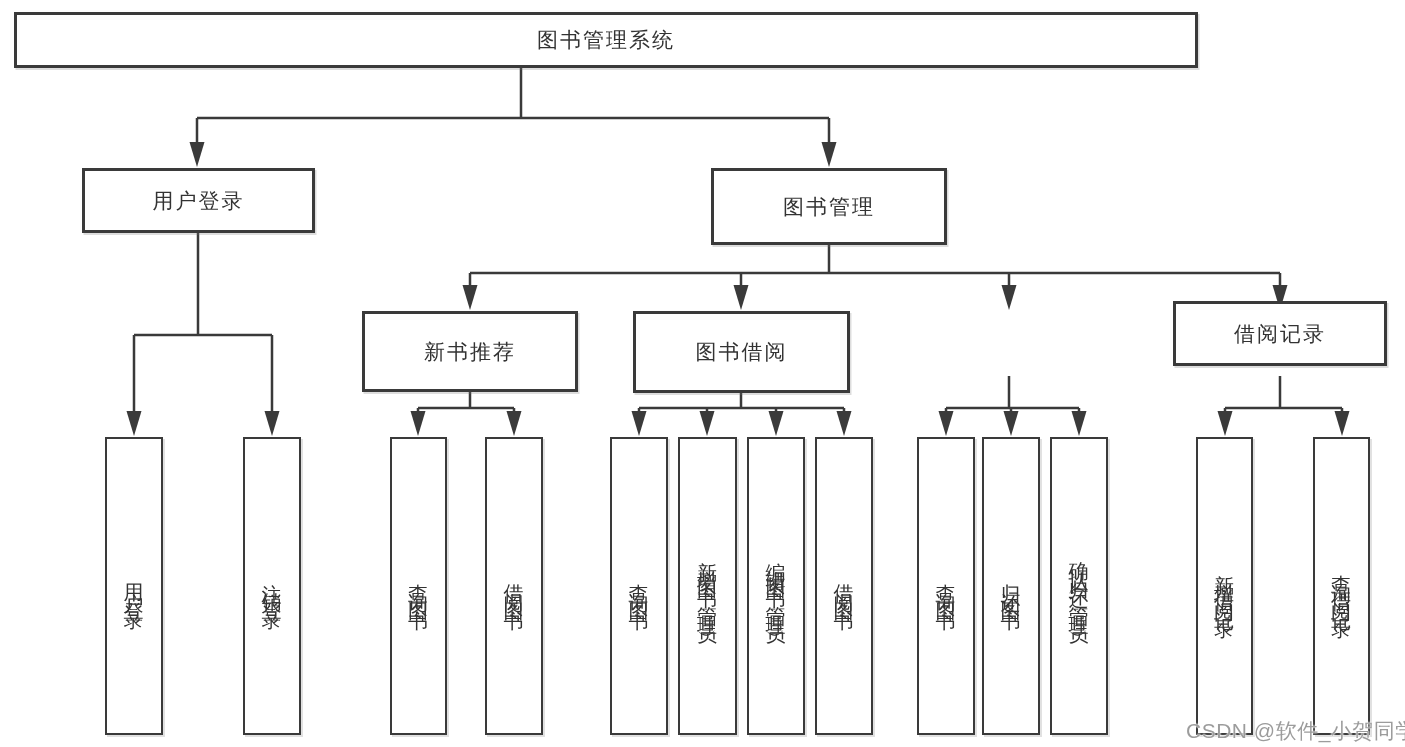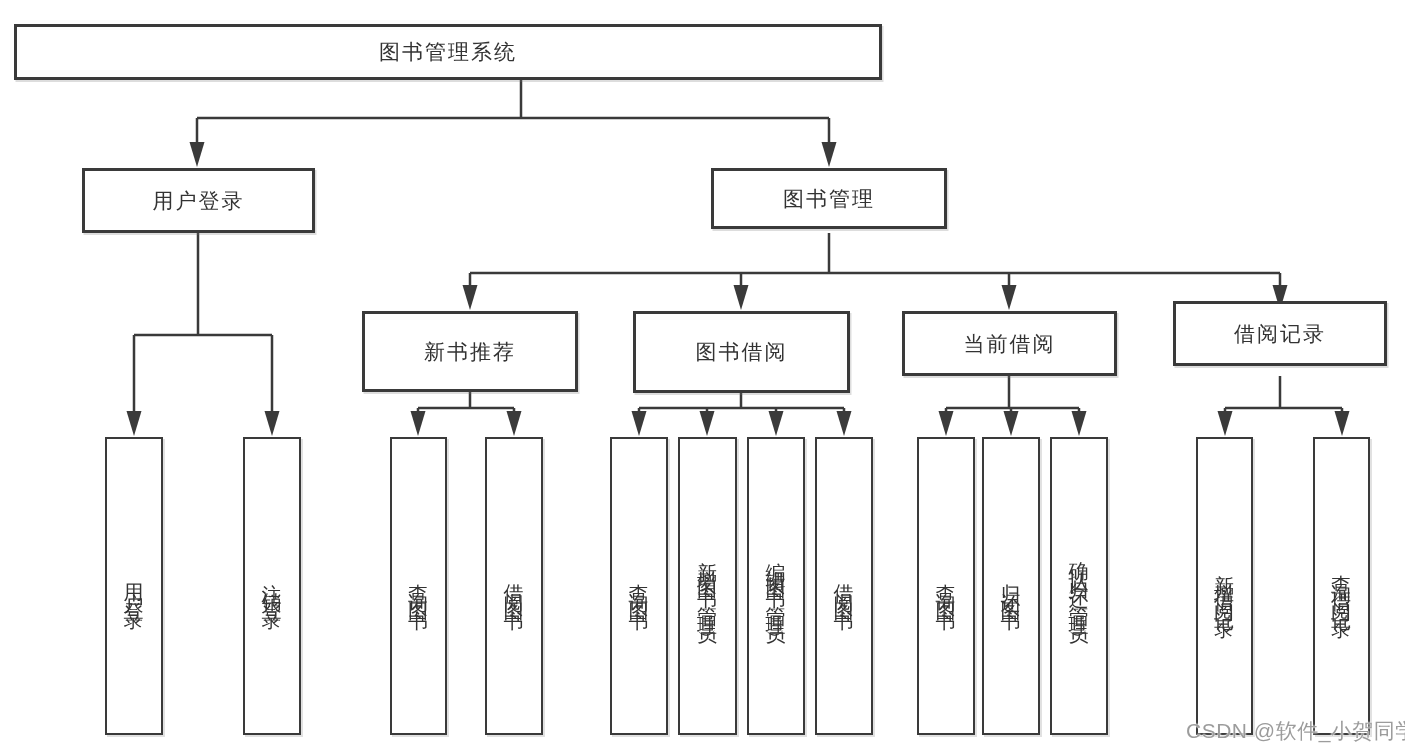--- a/index.html
+++ b/index.html
@@ -86,39 +86,36 @@
     <path d="M1009 376 V408 M946 408 H1079 M946 408 V413 M1011 408 V413 M1079 408 V413"></path>
     <polygon points="938.5,411 953.5,411 946,436"></polygon>
     <polygon points="1003.5,411 1018.5,411 1011,436"></polygon>
     <polygon points="1071.5,411 1086.5,411 1079,436"></polygon>
 
     <path d="M1280 376 V408 M1225 408 H1342 M1225 408 V413 M1342 408 V413"></path>
     <polygon points="1217.5,411 1232.5,411 1225,436"></polygon>
     <polygon points="1334.5,411 1349.5,411 1342,436"></polygon>
   </svg>
 
-  <div class="node" style="left:14px;top:24px;width:868px;height:56px">
+  <div class="node" style="left:14px;top:12px;width:1184px;height:56px">
     <span class="lbl">图书管理系统</span>
   </div>
 
   <div class="node" style="left:82px;top:168px;width:233px;height:65px">
     <span class="lbl">用户登录</span>
   </div>
-  <div class="node" style="left:711px;top:168px;width:236px;height:61px">
+  <div class="node" style="left:711px;top:168px;width:236px;height:77px">
     <span class="lbl">图书管理</span>
   </div>
 
   <div class="node" style="left:362px;top:311px;width:216px;height:81px">
     <span class="lbl">新书推荐</span>
   </div>
   <div class="node" style="left:633px;top:311px;width:217px;height:82px">
     <span class="lbl">图书借阅</span>
-  </div>
-  <div class="node" style="left:902px;top:311px;width:215px;height:65px">
-    <span class="lbl">当前借阅</span>
   </div>
   <div class="node" style="left:1173px;top:301px;width:214px;height:65px">
     <span class="lbl">借阅记录</span>
   </div>
 
   <div class="node leaf" style="left:105px;top:437px;width:58px;height:298px">
     <span class="lbl">用户登录</span>
   </div>
   <div class="node leaf" style="left:243px;top:437px;width:58px;height:298px">
     <span class="lbl">注销登录</span>

